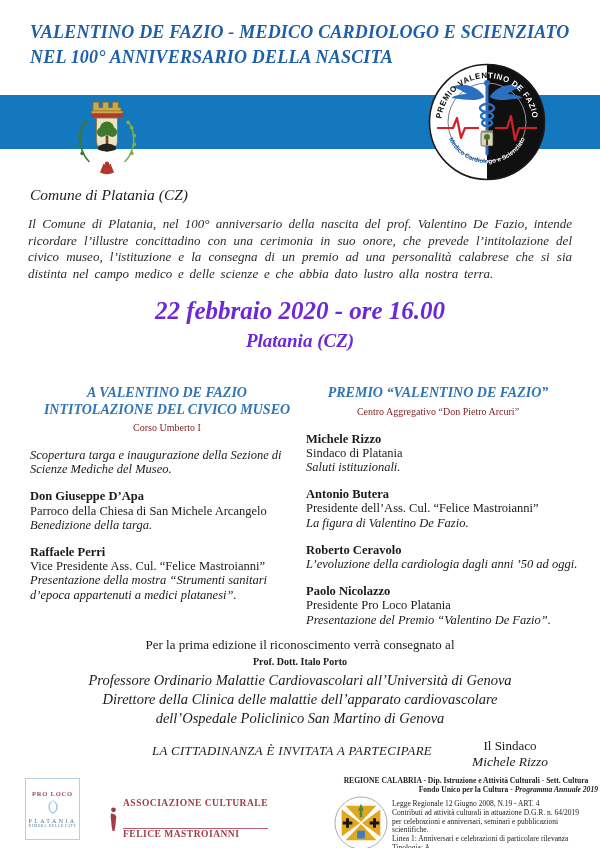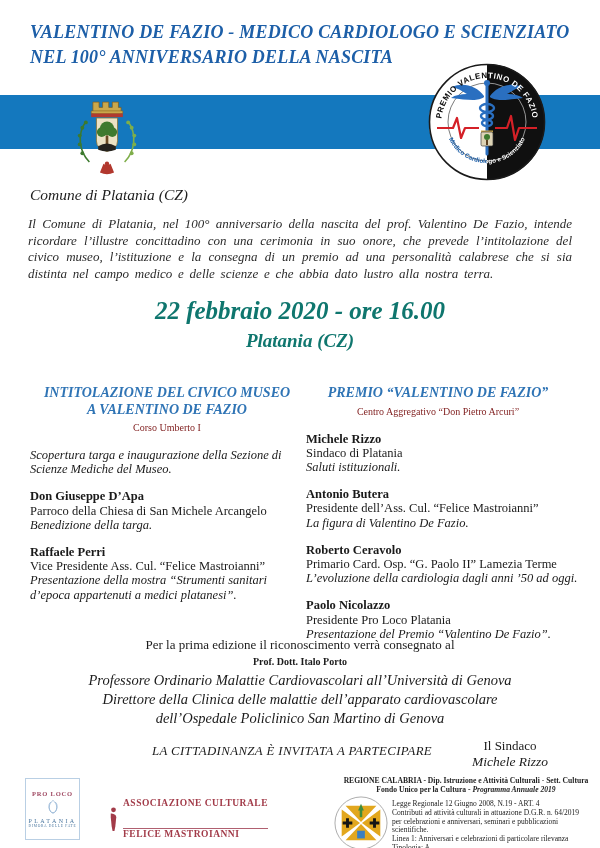--- a/index.html
+++ b/index.html
@@ -12,21 +12,21 @@
          font-weight:bold;font-style:italic;font-size:18px;line-height:25px;letter-spacing:.2px;}
   .crest{position:absolute;left:70px;top:97px;z-index:3;}
   .comune-label{position:absolute;left:30px;top:186px;font-style:italic;font-size:15.5px;color:#1c1c1c;z-index:3;}
   .badge{position:absolute;left:427px;top:62px;width:120px;height:120px;z-index:3;}
 
   
   .intro{position:absolute;left:28px;top:216px;width:544px;margin:0;font-style:italic;
          font-size:13px;line-height:16.6px;color:#2b2b2b;text-align:justify;word-spacing:2.5px;}
 
   
-  .event{position:absolute;left:0;top:296px;width:600px;text-align:center;color:#0f766e;
+  .event{position:absolute;left:0;top:296px;width:600px;text-align:center;color:#6d28d9;
          font-weight:bold;font-style:italic;}
   .event .date{font-size:25px;line-height:30px;}
   .event .place{font-size:19px;line-height:24px;margin-top:3px;}
 
   
   .columns{position:absolute;left:30px;top:385px;width:552px;display:flex;}
   .col-left{width:274px;margin-right:2px;}
   .col-right{width:264px;margin-left:0;}
   .col-heading{text-align:center;color:#2f74b5;font-weight:bold;font-style:italic;
                font-size:14px;line-height:16.5px;}
@@ -58,21 +58,21 @@
   .proloco .pl-name{font-size:6px;letter-spacing:2.4px;color:#49759e;margin-top:1px;}
   .proloco .pl-tag{font-size:3.6px;letter-spacing:.7px;color:#49759e;}
 
   .assoc{position:absolute;left:108px;top:798px;display:flex;align-items:center;}
   .assoc .assoc-text{margin-left:4px;color:#a23b49;font-variant:small-caps;font-weight:600;
                      font-size:9.5px;line-height:10.5px;letter-spacing:.5px;}
   .assoc .assoc-l1{border-bottom:1px solid #b06070;padding-bottom:19px;}
 
   .regione{position:absolute;left:334px;top:776px;width:264px;color:#222;}
   .regione .rg-l1{font-size:7.6px;font-weight:bold;text-align:center;line-height:9px;}
-  .regione .rg-l2{font-size:7.6px;font-weight:bold;text-align:center;line-height:9px;}
+  .regione .rg-l2{font-size:7.6px;font-weight:bold;text-align:right;line-height:9px;}
   .regione .rg-l2 em{font-style:italic;}
   .regione .rg-row{display:flex;margin-top:2px;}
   .regione .rg-rest{font-size:7.5px;line-height:8.8px;margin-left:4px;margin-top:4px;}
 </style>
 </head>
 <body>
 
 <div class="page">
 
   <div class="band"></div>
@@ -156,22 +156,22 @@
 
   <div class="event">
     <div class="date">22 febbraio 2020 - ore 16.00</div>
     <div class="place">Platania (CZ)</div>
   </div>
 
   <div class="columns">
 
     <div class="col-left">
       <div class="col-heading">
+        <div>A VALENTINO DE FAZIO</div>
         <div>INTITOLAZIONE DEL CIVICO MUSEO</div>
-        <div>A VALENTINO DE FAZIO</div>
       </div>
       <div class="col-venue">Corso Umberto I</div>
 
       <div class="program-item">
         <div class="item-role"></div>
         <div class="item-desc">Scopertura targa e inaugurazione della Sezione di Scienze Mediche del Museo.</div>
       </div>
       <div class="program-item">
         <div class="item-name">Don Giuseppe D’Apa</div>
         <div class="item-role">Parroco della Chiesa di San Michele Arcangelo</div>
@@ -193,21 +193,20 @@
         <div class="item-role">Sindaco di Platania</div>
         <div class="item-desc">Saluti istituzionali.</div>
       </div>
       <div class="program-item">
         <div class="item-name">Antonio Butera</div>
         <div class="item-role">Presidente dell’Ass. Cul. “Felice Mastroianni”</div>
         <div class="item-desc">La figura di Valentino De Fazio.</div>
       </div>
       <div class="program-item">
         <div class="item-name">Roberto Ceravolo</div>
-        <div class="item-role">Primario Card. Osp. “G. Paolo II” Lamezia Terme</div>
         <div class="item-desc">L’evoluzione della cardiologia dagli anni ’50 ad oggi.</div>
       </div>
       <div class="program-item">
         <div class="item-name">Paolo Nicolazzo</div>
         <div class="item-role">Presidente Pro Loco Platania</div>
         <div class="item-desc">Presentazione del Premio “Valentino De Fazio”.</div>
       </div>
     </div>
   </div>
 

